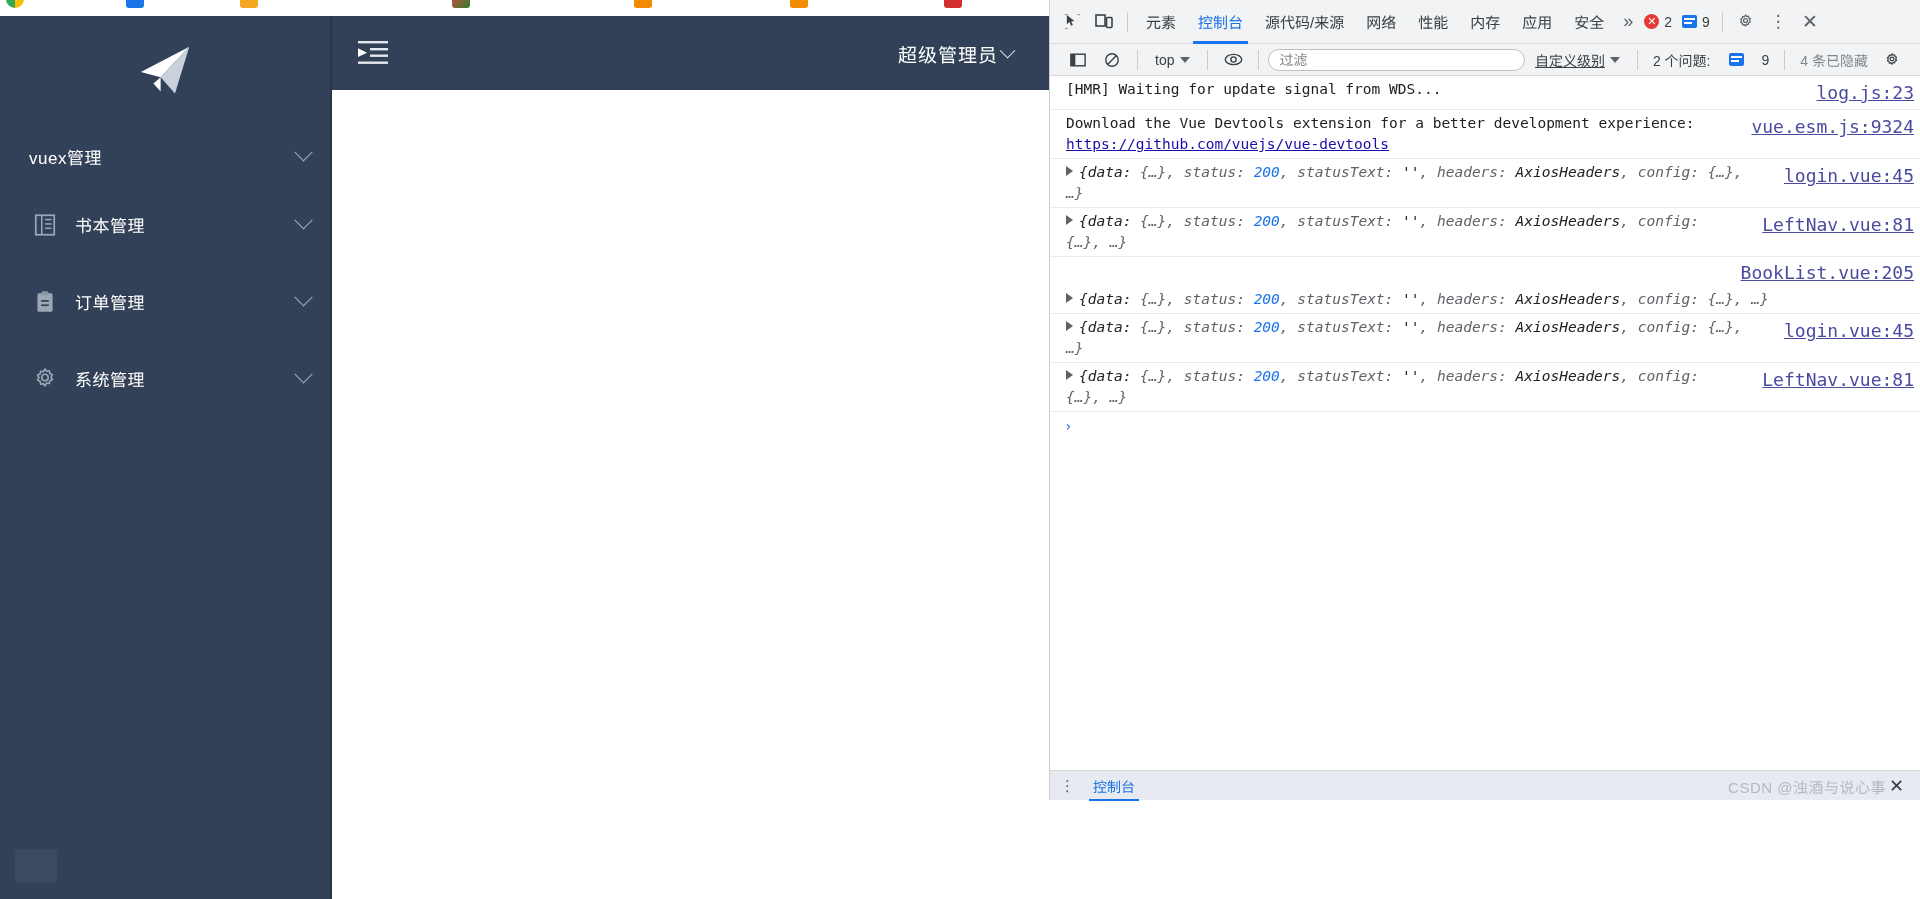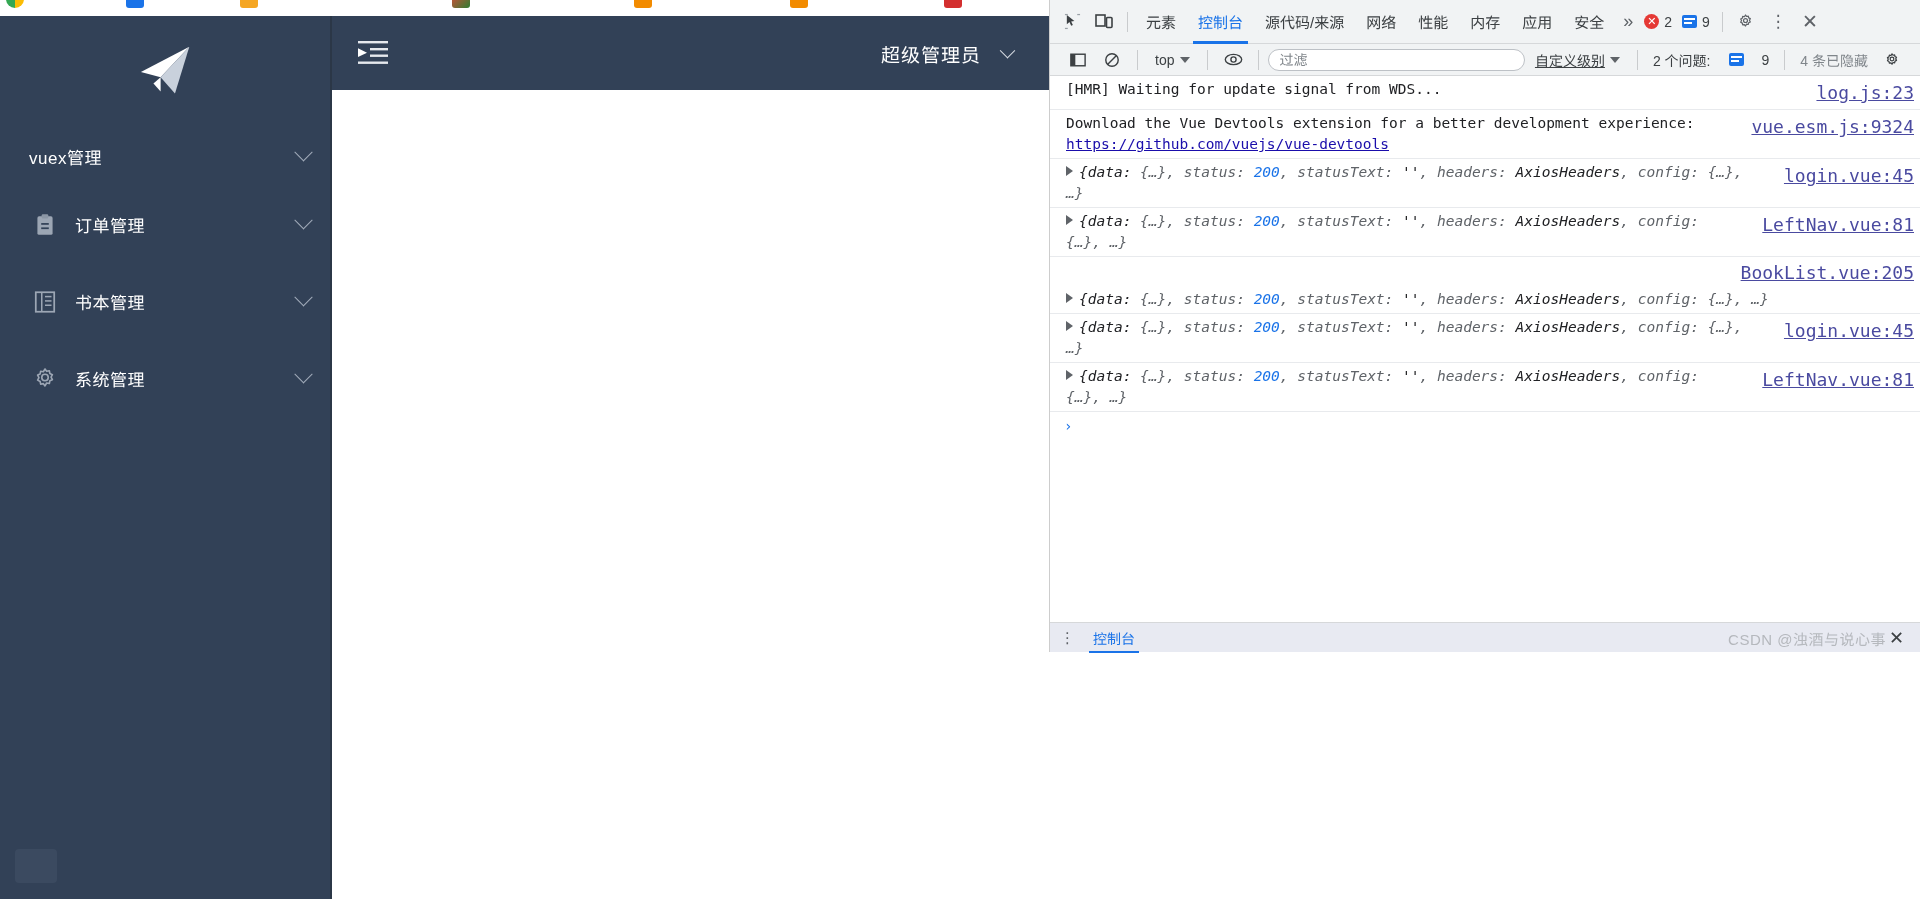--- a/index.html
+++ b/index.html
@@ -56,32 +56,32 @@
   .sidebar-divider {
     position: absolute; right: 0; top: 0; width: 2px; height: 883px; background: #2b3747;
   }
 
   .content { position: absolute; left: 332px; top: 0; right: 0; bottom: 0; background:#ffffff; }
   .topbar {
     height: 74px; background: #324157; display: flex; align-items: center;
     padding: 0 36px 0 26px; justify-content: space-between;
   }
   .fold-icon { width: 30px; height: 26px; cursor: pointer; }
-  .userbox { display: flex; align-items: center; gap: 21px; cursor: pointer; }
+  .userbox { display: flex; align-items: center; gap: 4px; cursor: pointer; }
   .username { color: #ffffff; font-size: 19px; letter-spacing: 1px; }
   .user-chev {
     width: 11px; height: 11px;
     border-right: 1.6px solid #d7dce3; border-bottom: 1.6px solid #d7dce3;
     transform: rotate(45deg) translate(-2px,-2px);
   }
   .page-body { height: calc(883px - 74px); background: #ffffff; }
 
   
   .devtools {
-    position: absolute; left: 1049px; top: 0; width: 871px; height: 652px;
+    position: absolute; left: 1049px; top: 0; width: 871px; height: 800px;
     background: #ffffff; border-left: 1px solid #cdcdcd;
     font-family: "Liberation Sans", "DejaVu Sans", sans-serif;
     display: flex; flex-direction: column;
   }
   .dt-tabbar {
     height: 44px; flex: 0 0 auto; background: #f1f3f4;
     border-bottom: 1px solid #d6d8da;
     display: flex; align-items: center; padding: 0 6px; gap: 0px;
   }
   .dt-iconbtn {
@@ -208,38 +208,38 @@
         </svg>
       </div>
 
       <div class="nav-root">
         <span>vuex管理</span>
         <span class="chev"></span>
       </div>
 
       <div class="nav-item">
         <svg class="ico" viewBox="0 0 24 24">
-          <rect x="5" y="4" width="14" height="17" rx="1.5" fill="#c6cdd8"></rect>
-          <rect x="9" y="2" width="6" height="4" rx="1" fill="#aeb7c4"></rect>
-          <line x1="8.5" y1="11" x2="15.5" y2="11" stroke="#324157" stroke-width="1.6"></line>
-          <line x1="8.5" y1="15" x2="15.5" y2="15" stroke="#324157" stroke-width="1.6"></line>
-        </svg>
-        <span class="lbl">订单管理</span>
-        <span class="chev"></span>
-      </div>
-
-      <div class="nav-item">
-        <svg class="ico" viewBox="0 0 24 24">
           <rect x="3.5" y="3" width="17" height="18" fill="none" stroke="#c6cdd8" stroke-width="1.6"></rect>
           <line x1="9" y1="3" x2="9" y2="21" stroke="#c6cdd8" stroke-width="1.4"></line>
           <line x1="12" y1="7" x2="18" y2="7" stroke="#c6cdd8" stroke-width="1.4"></line>
           <line x1="12" y1="11" x2="18" y2="11" stroke="#c6cdd8" stroke-width="1.4"></line>
           <line x1="12" y1="15" x2="18" y2="15" stroke="#c6cdd8" stroke-width="1.4"></line>
         </svg>
         <span class="lbl">书本管理</span>
+        <span class="chev"></span>
+      </div>
+
+      <div class="nav-item">
+        <svg class="ico" viewBox="0 0 24 24">
+          <rect x="5" y="4" width="14" height="17" rx="1.5" fill="#c6cdd8"></rect>
+          <rect x="9" y="2" width="6" height="4" rx="1" fill="#aeb7c4"></rect>
+          <line x1="8.5" y1="11" x2="15.5" y2="11" stroke="#324157" stroke-width="1.6"></line>
+          <line x1="8.5" y1="15" x2="15.5" y2="15" stroke="#324157" stroke-width="1.6"></line>
+        </svg>
+        <span class="lbl">订单管理</span>
         <span class="chev"></span>
       </div>
 
       <div class="nav-item">
         <svg class="ico" viewBox="0 0 24 24">
           <path d="M12 2.8l1.5 2.1 2.5-.5.5 2.5 2.3 1.1-1.2 2.3 1.2 2.3-2.3 1.1-.5 2.5-2.5-.5L12 18.4l-1.5-2.1-2.5.5-.5-2.5L5.2 13l1.2-2.3L5.2 8.4l2.3-1.1.5-2.5 2.5.5z" fill="none" stroke="#c6cdd8" stroke-width="1.5" stroke-linejoin="round"></path>
           <circle cx="12" cy="10.6" r="3" fill="none" stroke="#c6cdd8" stroke-width="1.5"></circle>
         </svg>
         <span class="lbl">系统管理</span>
         <span class="chev"></span>

